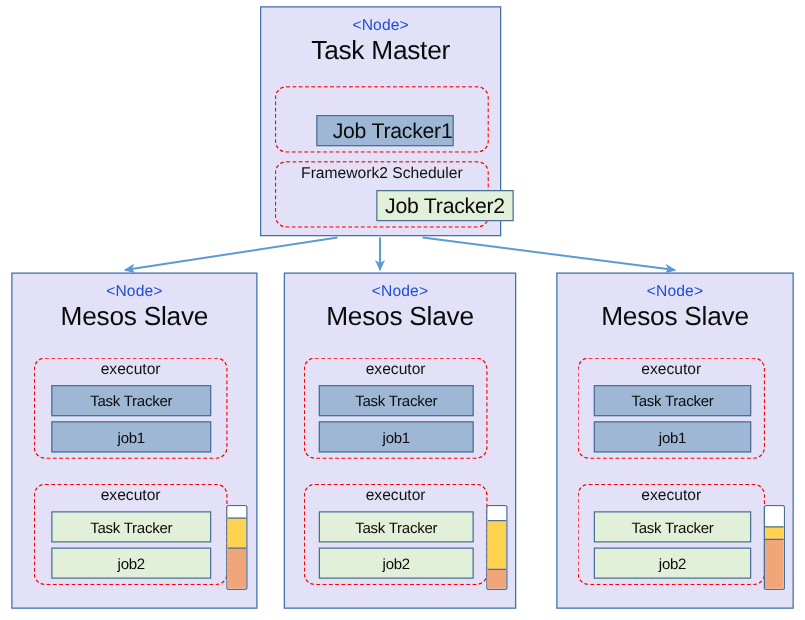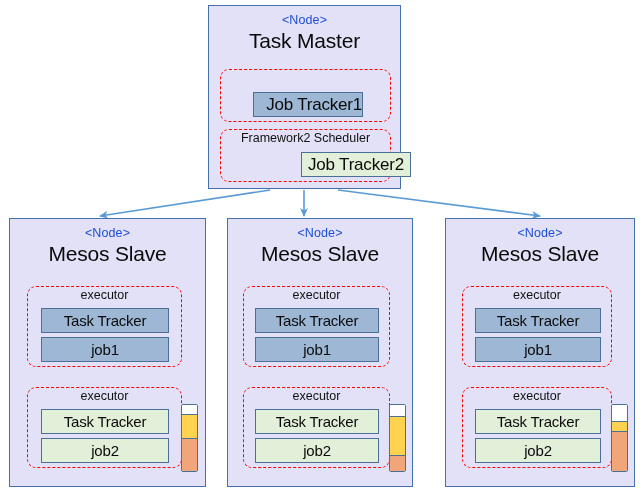--- a/index.html
+++ b/index.html
@@ -69,21 +69,21 @@
     display: flex;
     align-items: center;
     justify-content: center;
     font-size: 17px;
     color: #0a0a0a;
     line-height: 1;
     letter-spacing: -0.2px;
   }
   .ibox.blue  { background: #9DB7D5; }
   .ibox.green { background: #E2EFD9; }
-  .ibox.small { font-size: 15px; }
+  .ibox.small { font-size: 12px; }
 
   
   .meter {
     position: absolute;
     box-sizing: border-box;
     border: 1.3px solid #4A7097;
     border-radius: 2px;
     overflow: hidden;
     display: flex;
     flex-direction: column;

